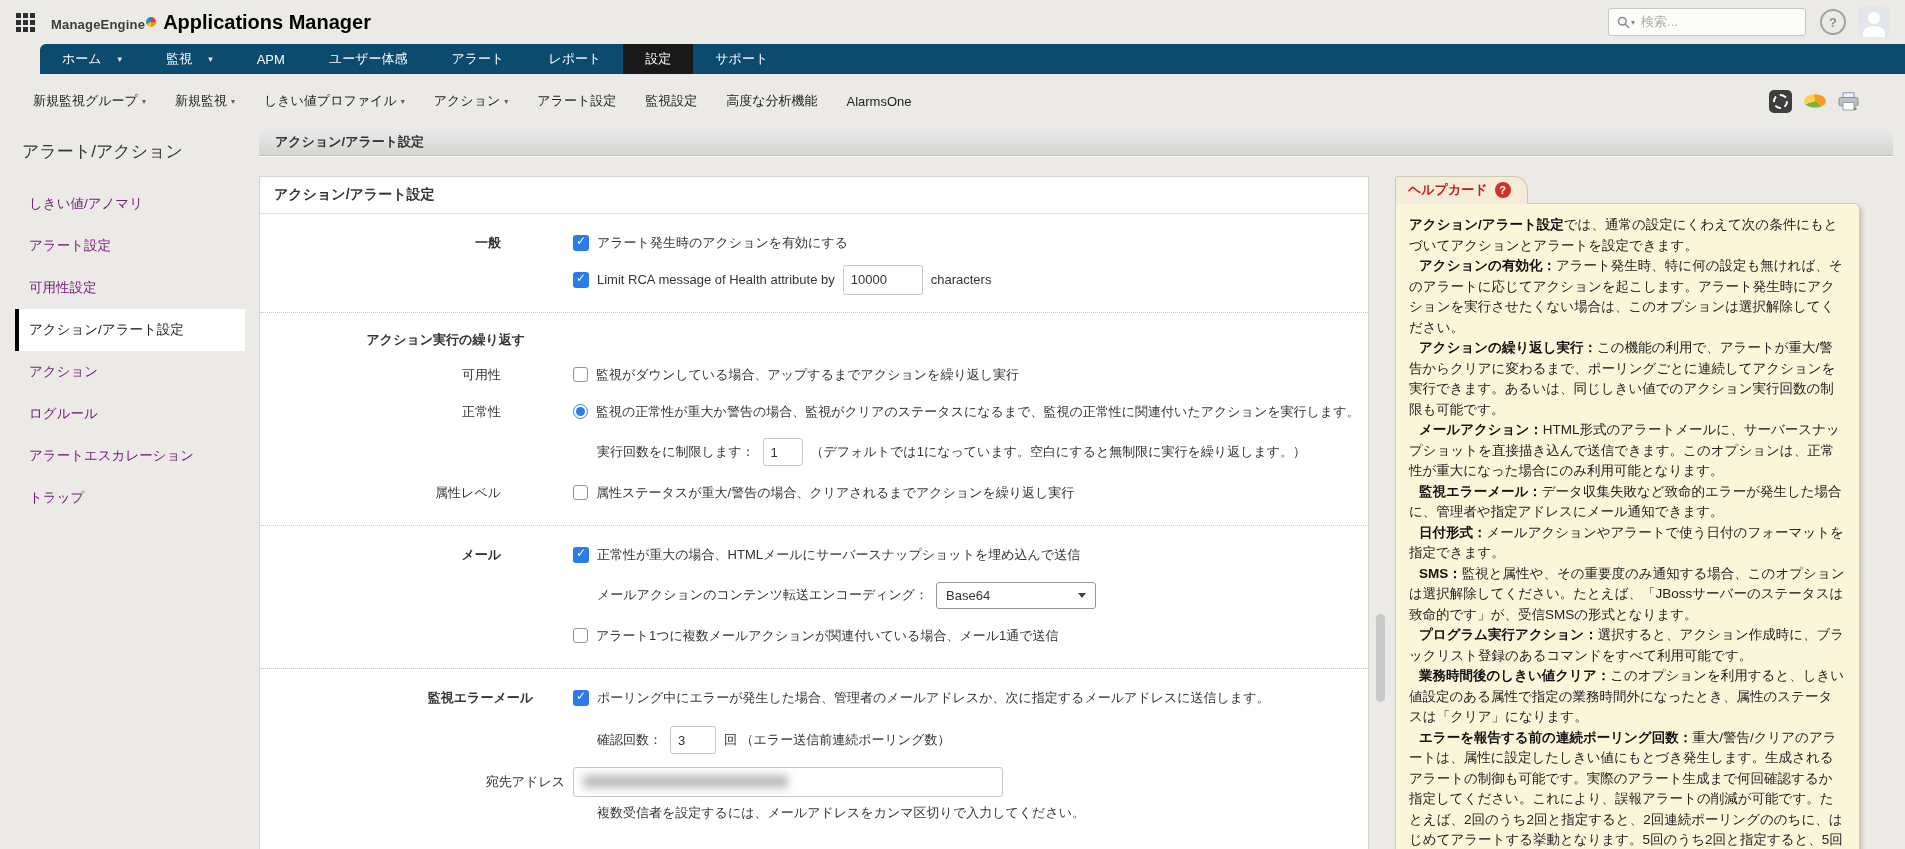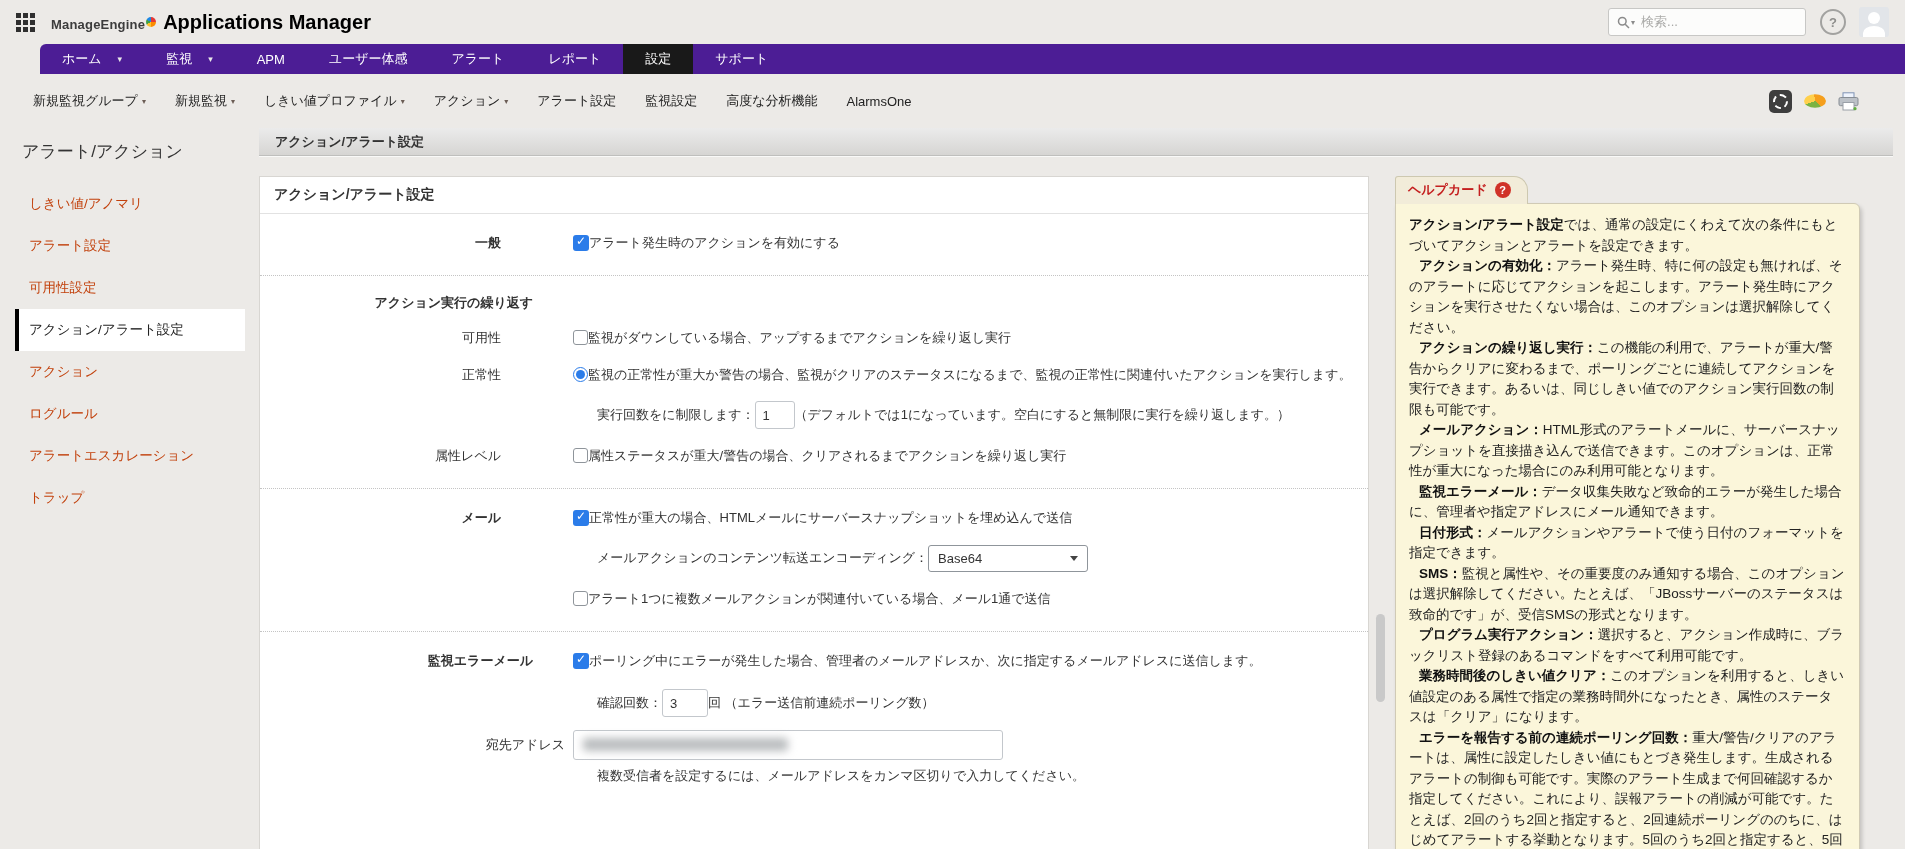--- a/index.html
+++ b/index.html
@@ -24,21 +24,21 @@
   .mag{display:flex;align-items:center;margin-right:6px;}
   .mag svg{display:block;}
   .mag .mcaret{font-size:8px;color:#8b8b8b;margin-left:1px;}
   .search-ph{color:#a9a9a7;font-size:13px;}
   .help-circle{width:22px;height:22px;border:2px solid #a2a2a0;border-radius:50%;margin-left:14px;
     display:flex;align-items:center;justify-content:center;color:#8e8e8c;font-weight:bold;font-size:13px;cursor:pointer;}
   .avatar{width:30px;height:30px;border-radius:3px;background:#e2e5e9;margin-left:13px;position:relative;overflow:hidden;cursor:pointer;}
   .avatar::before{content:"";position:absolute;top:5px;left:9px;width:12px;height:12px;border-radius:50%;background:#fff;}
   .avatar::after{content:"";position:absolute;top:19px;left:4px;width:22px;height:14px;border-radius:50% 50% 0 0;background:#fff;}
   
-  .mainnav{margin-left:40px;height:30px;background:#4c1d95;border-radius:6px 0 0 0;display:flex;align-items:stretch;}
+  .mainnav{margin-left:40px;height:30px;background:#0c4a6e;border-radius:6px 0 0 0;display:flex;align-items:stretch;}
   .nav-item{display:flex;align-items:center;padding:0 22px;color:#fff;font-size:13px;cursor:pointer;white-space:nowrap;}
   .nav-item.active{background:#191919;}
   .nav-item .caret{font-size:9px;margin-left:16px;color:#e8e8e8;}
   
   .subbar{height:54px;display:flex;align-items:center;padding:0 28px 0 33px;}
   .subbar-links{display:flex;align-items:center;gap:29px;}
   .sub-item{color:#222;font-size:13px;cursor:pointer;white-space:nowrap;display:flex;align-items:center;}
   .sub-item .caret{font-size:8px;color:#6b5d55;margin-left:4px;}
   .subbar-spacer{flex:1;}
   .subbar-icons{display:flex;align-items:center;gap:11px;margin-right:18px;}
@@ -46,35 +46,35 @@
   .refresh-btn i{width:11px;height:11px;border:2px dashed #fff;border-radius:50%;display:block;}
   .pie-btn{width:24px;height:24px;display:flex;align-items:center;justify-content:center;cursor:pointer;}
   .pie-btn i{width:22px;height:22px;border-radius:50%;transform:scaleY(.62);display:block;
     background:conic-gradient(from 240deg,#ffd04d 0 115deg,#f59f1d 115deg 265deg,#7cb342 265deg 360deg);}
   .print-btn{cursor:pointer;display:flex;}
   
   .content{display:flex;align-items:flex-start;}
   .sidebar{width:259px;flex:none;}
   .sidebar-title{font-size:17px;color:#333;margin:12px 0 20px 22px;}
   .side-list{list-style:none;margin:0;padding:0;}
-  .side-item{padding:12px 10px 12px 29px;font-size:13.5px;color:#c2410c;cursor:pointer;}
+  .side-item{padding:12px 10px 12px 29px;font-size:13.5px;color:#701a75;cursor:pointer;}
   .side-item.active{margin:0 14px 0 15px;padding-left:10px;border-left:4px solid #000;background:#fff;color:#222;}
   .main{flex:1;margin-right:12px;display:flex;flex-direction:column;}
   .breadcrumb{height:27px;line-height:27px;padding-left:16px;font-weight:600;font-size:13px;color:#333;
     background:linear-gradient(#ebebeb,#d6d5d3);border-bottom:1px solid #bfbfbd;box-shadow:0 1px 0 #f9f9f8;}
   .panels{display:flex;align-items:flex-start;margin-top:20px;}
   
   .panel{width:1110px;flex:none;background:#fff;border:1px solid #d8d6d2;min-height:680px;box-sizing:border-box;}
   .panel-title{padding:9px 14px;font-size:14px;font-weight:bold;color:#333;border-bottom:1px solid #e2e2e2;}
   .fsec{border-bottom:1px dotted #c4c4c4;padding:10px 0 14px 0;}
   .fsec:last-child{border-bottom:none;}
   .frow{display:flex;align-items:center;min-height:37px;}
   .flabel{width:313px;flex:none;text-align:right;padding-right:72px;box-sizing:border-box;color:#333;}
   .flabel.bold{font-weight:bold;}
-  .fctrl{display:flex;align-items:center;flex-wrap:nowrap;}
+  .fctrl{display:flex;align-items:center;gap:8px;flex-wrap:nowrap;}
   .indent{padding-left:337px;}
   .cb{width:16px;height:16px;border-radius:3px;flex:none;position:relative;cursor:pointer;box-sizing:border-box;}
   .cb.checked{background:#2b7ce9;}
   .cb.checked::after{content:"✓";position:absolute;left:3px;top:-1px;color:#fff;font-size:12px;font-weight:bold;}
   .cb.un{background:#fff;border:1px solid #8f959b;width:15px;height:15px;}
   .radio{width:15px;height:15px;border-radius:50%;flex:none;position:relative;cursor:pointer;box-sizing:border-box;background:#fff;}
   .radio.sel{border:1px solid #2b7ce9;}
   .radio.sel::after{content:"";position:absolute;inset:2px;border-radius:50%;background:#2b7ce9;}
   .radio.un{border:1px solid #8f959b;}
   .ftext{color:#333;font-size:13px;}
@@ -295,25 +295,34 @@
           <div class="panel-body">
 
             <div class="fsec">
               <div class="frow">
                 <div class="flabel bold">一般</div>
                 <div class="fctrl">
                   <span class="cb checked"></span>
                   <span class="ftext">アラート発生時のアクションを有効にする</span>
                 </div>
               </div>
+              <div class="frow">
+                <div class="flabel"></div>
+                <div class="fctrl">
+                  <span class="cb checked"></span>
+                  <span class="ftext">Limit RCA message of Health attribute by</span>
+                  <input class="fld w80" value="10000" style="">
+                  <span class="ftext">characters</span>
+                </div>
+              </div>
             </div>
 
             <div class="fsec">
               <div class="frow" style="min-height:33px;">
-                <div class="flabel bold" style="padding-right:48px;margin-left:8px;">アクション実行の繰り返す</div>
+                <div class="flabel bold" style="padding-right:48px;">アクション実行の繰り返す</div>
               </div>
               <div class="frow">
                 <div class="flabel">可用性</div>
                 <div class="fctrl">
                   <span class="cb un"></span>
                   <span class="ftext">監視がダウンしている場合、アップするまでアクションを繰り返し実行</span>
                 </div>
               </div>
               <div class="frow">
                 <div class="flabel">正常性</div>

